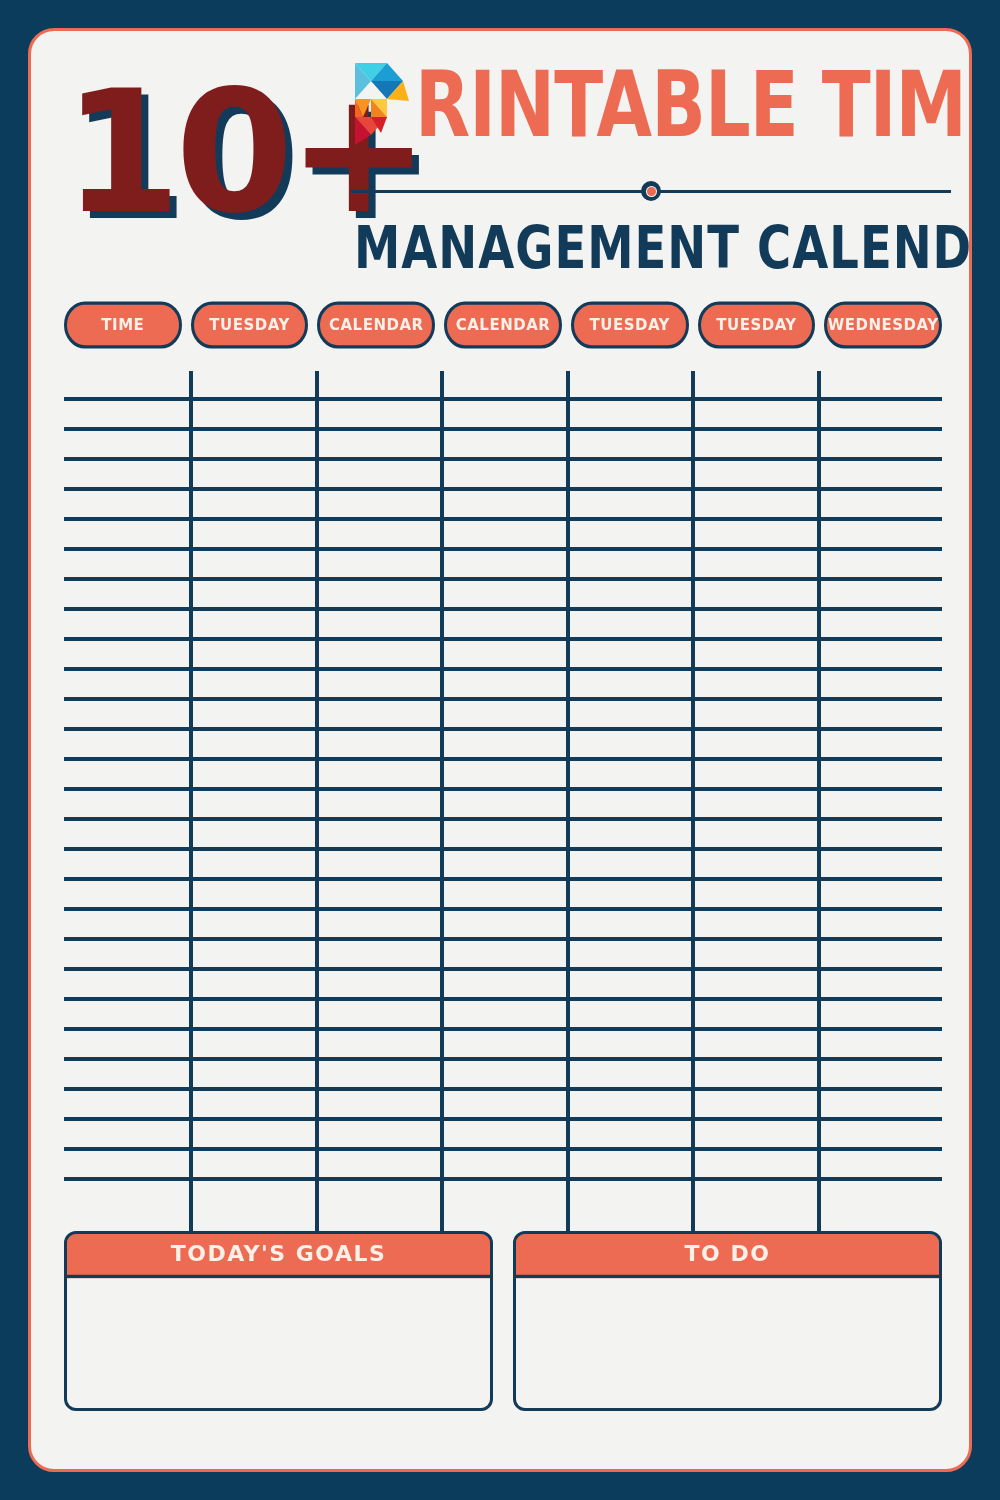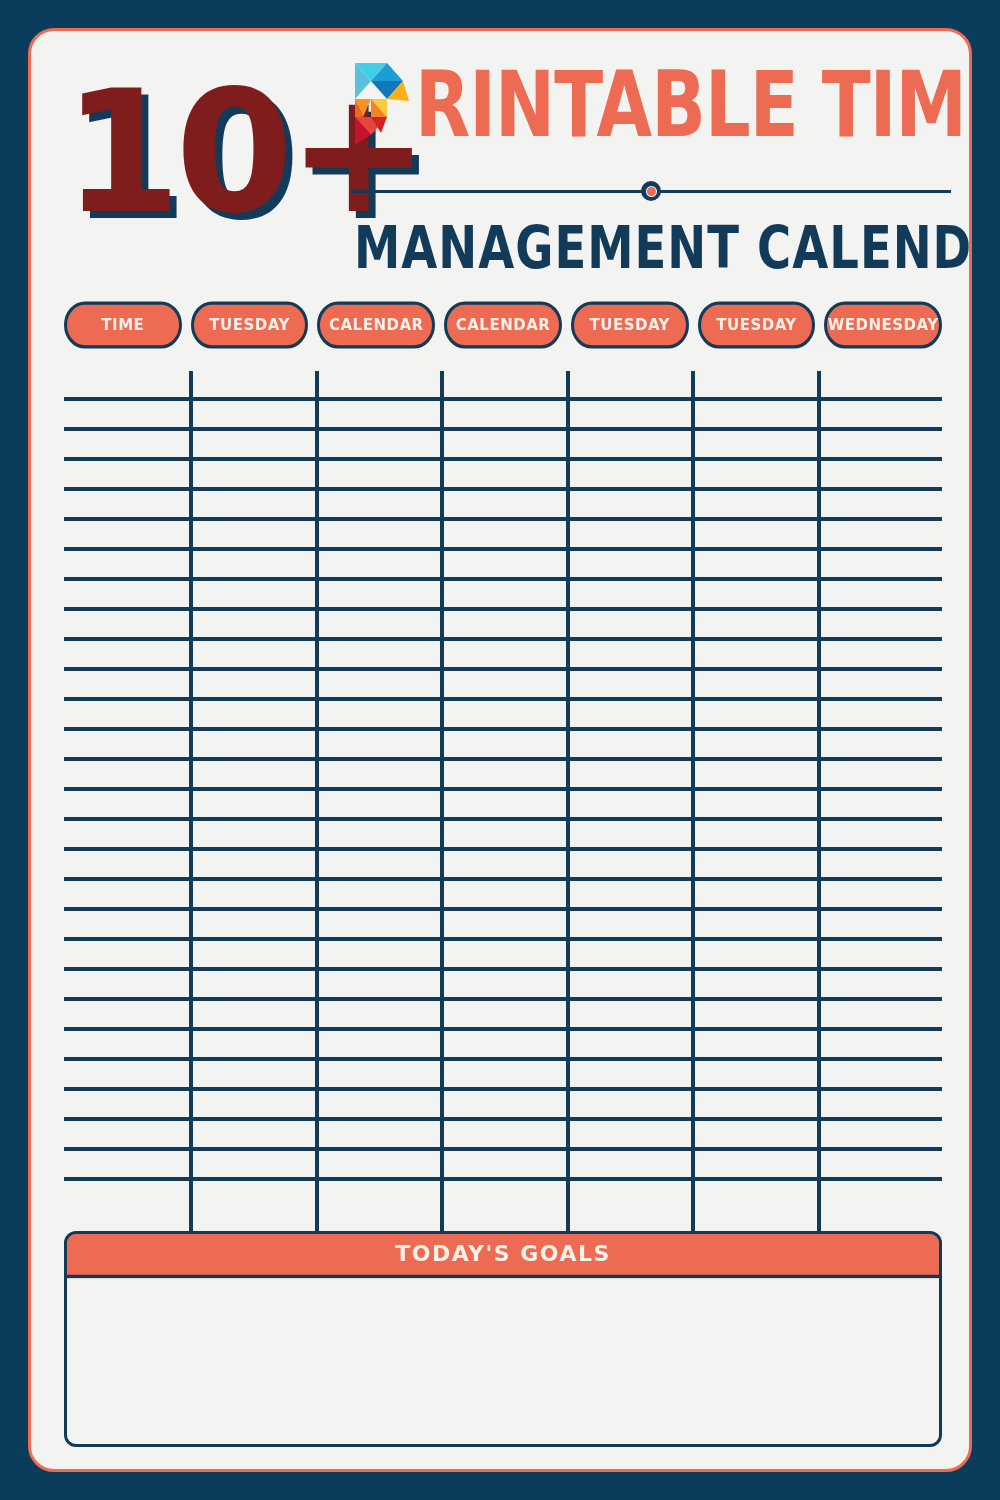--- a/index.html
+++ b/index.html
@@ -204,21 +204,21 @@
     display: flex;
     gap: 20px;
   }
 
   .fbox {
     flex: 1 1 0;
     border: 3px solid #123b59;
     border-radius: 12px;
     overflow: hidden;
     background: #737373;
-    height: 216px;
+    height: 180px;
     display: flex;
     flex-direction: column;
   }
 
   .fbox-head {
     height: 42px;
     background: #ec6b52;
     border-bottom: 3px solid #123b59;
     color: #fdf0e8;
     font-family: "DejaVu Sans", sans-serif;
@@ -339,15 +339,21 @@
       <div class="hline" style="top: 806px;"></div>
     </div>
 
   <div class="footer">
       <div class="fbox">
         <div class="fbox-head">
           <span>TODAY'S GOALS</span>
         </div>
         <div class="fbox-body"></div>
       </div>
+      <div class="fbox">
+        <div class="fbox-head">
+          <span>TO DO</span>
+        </div>
+        <div class="fbox-body"></div>
+      </div>
     </div>
 
 </div>
 
 </body></html>

